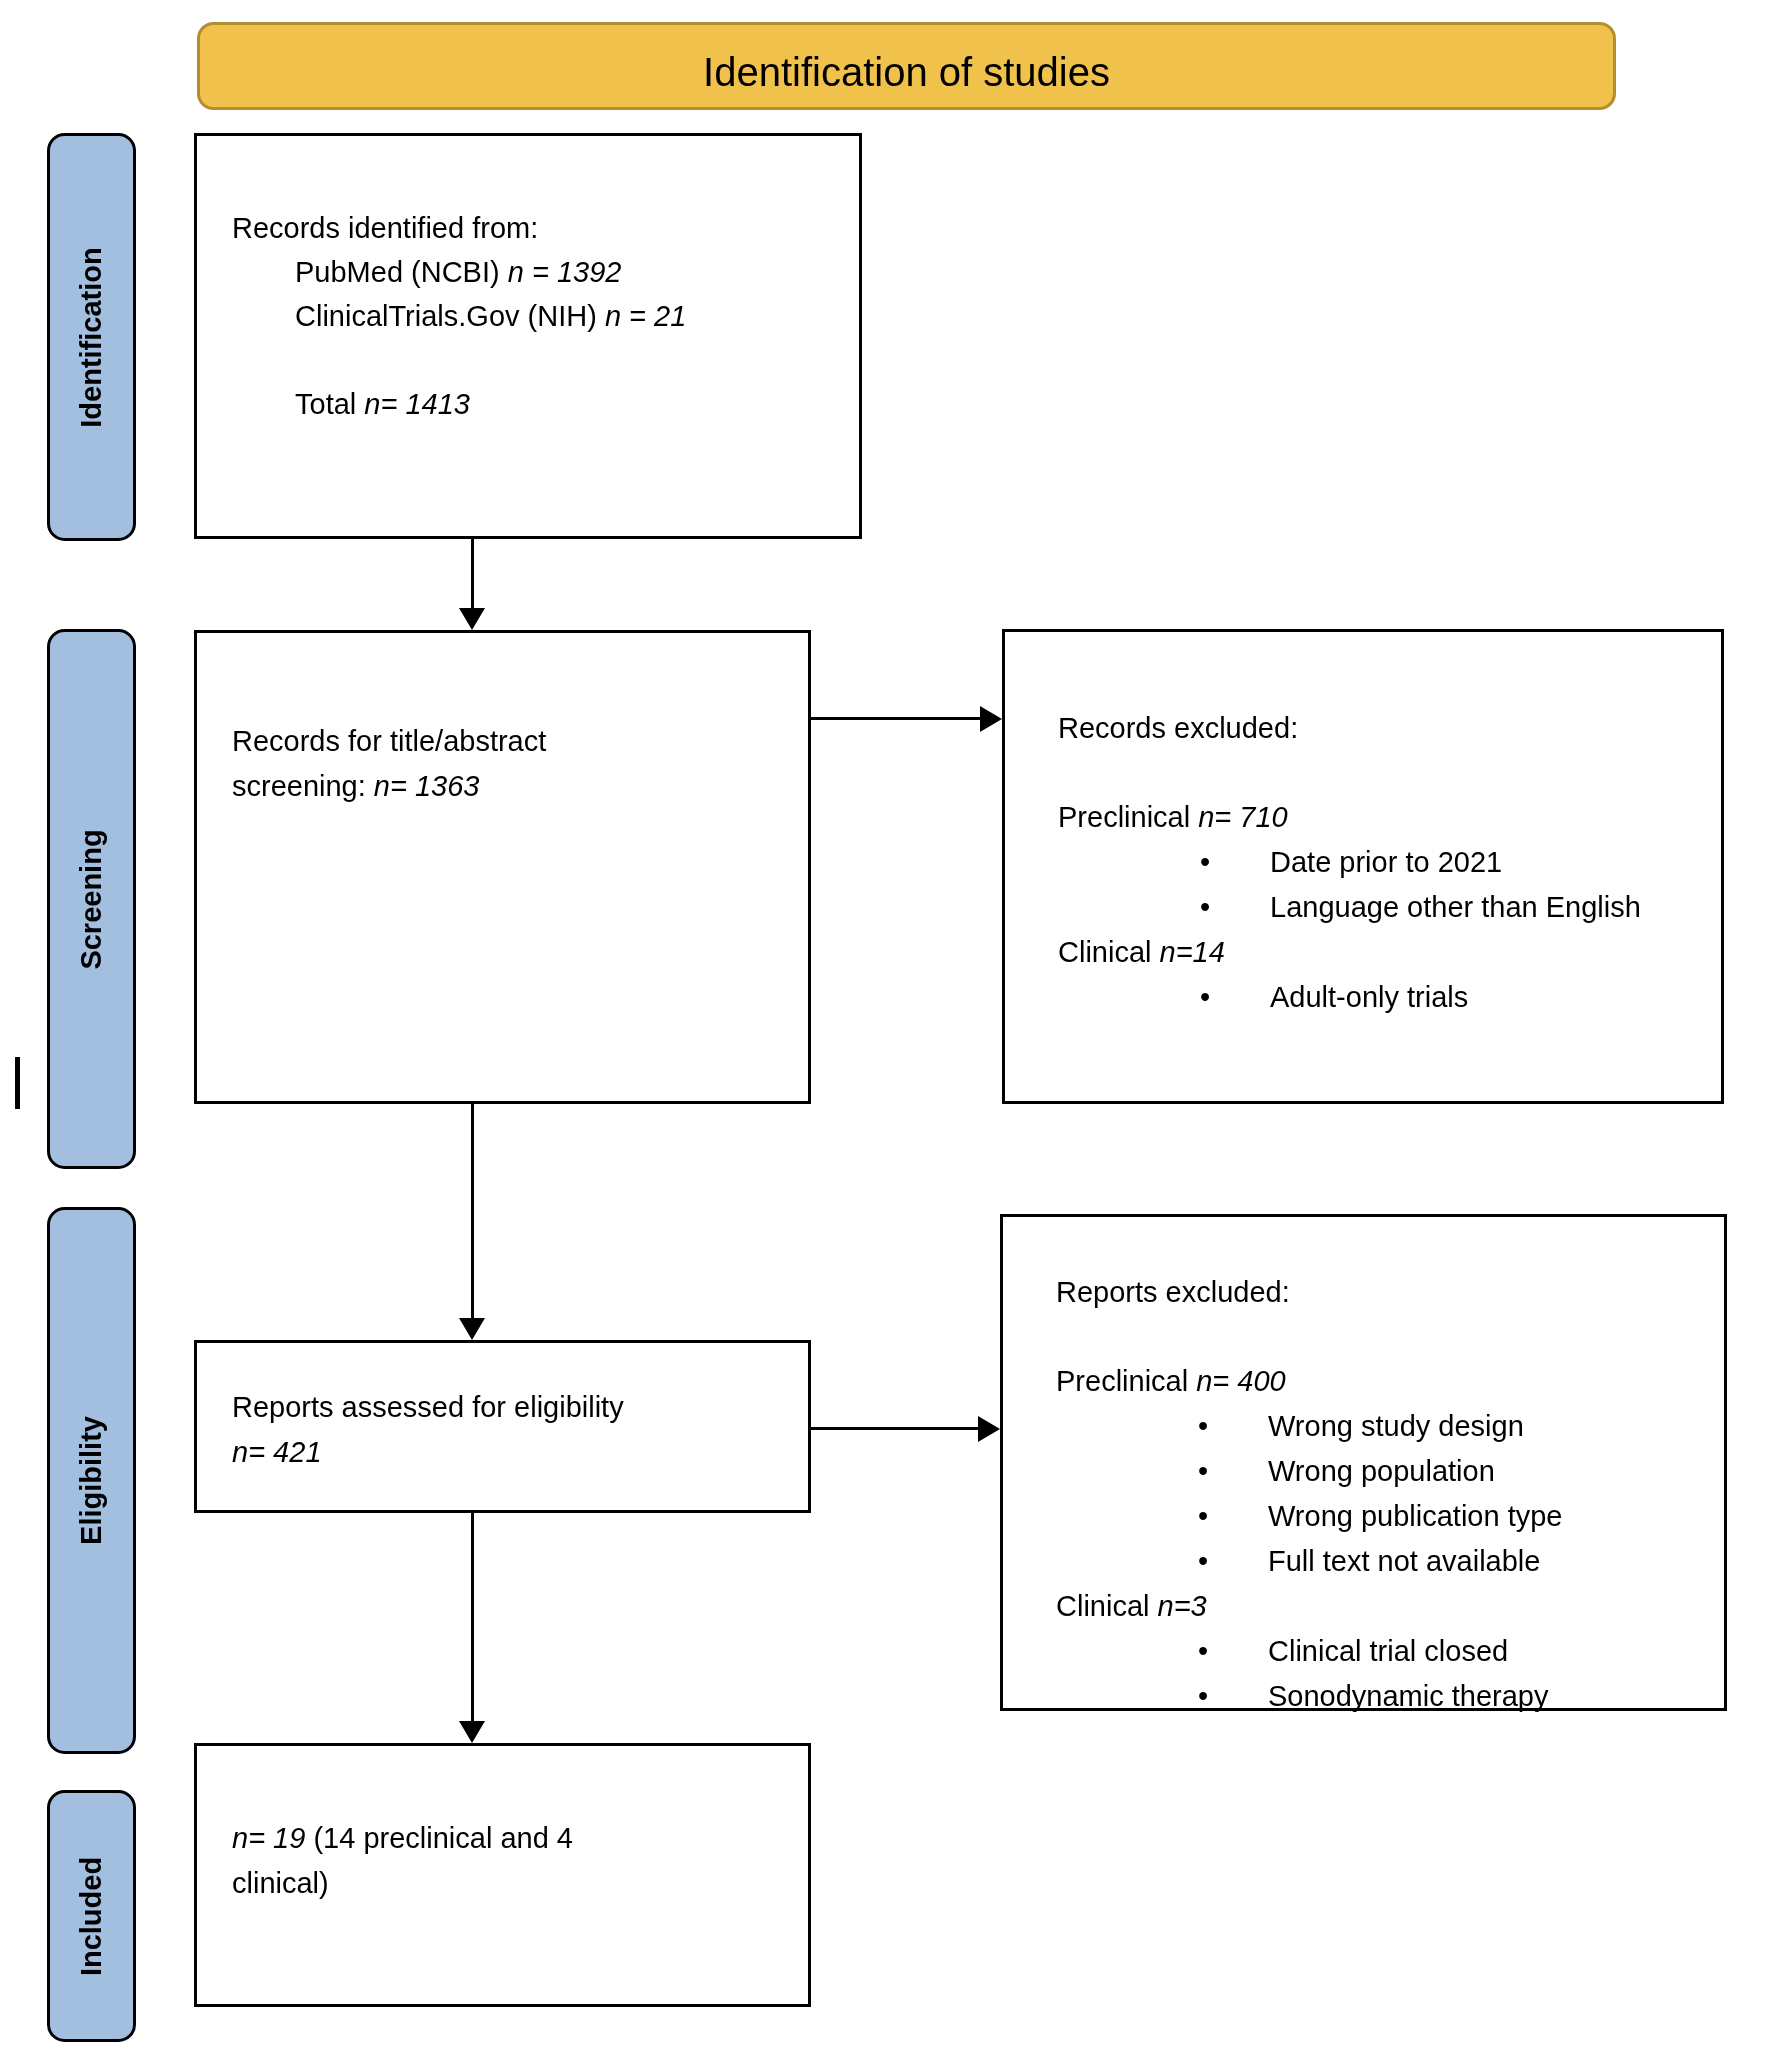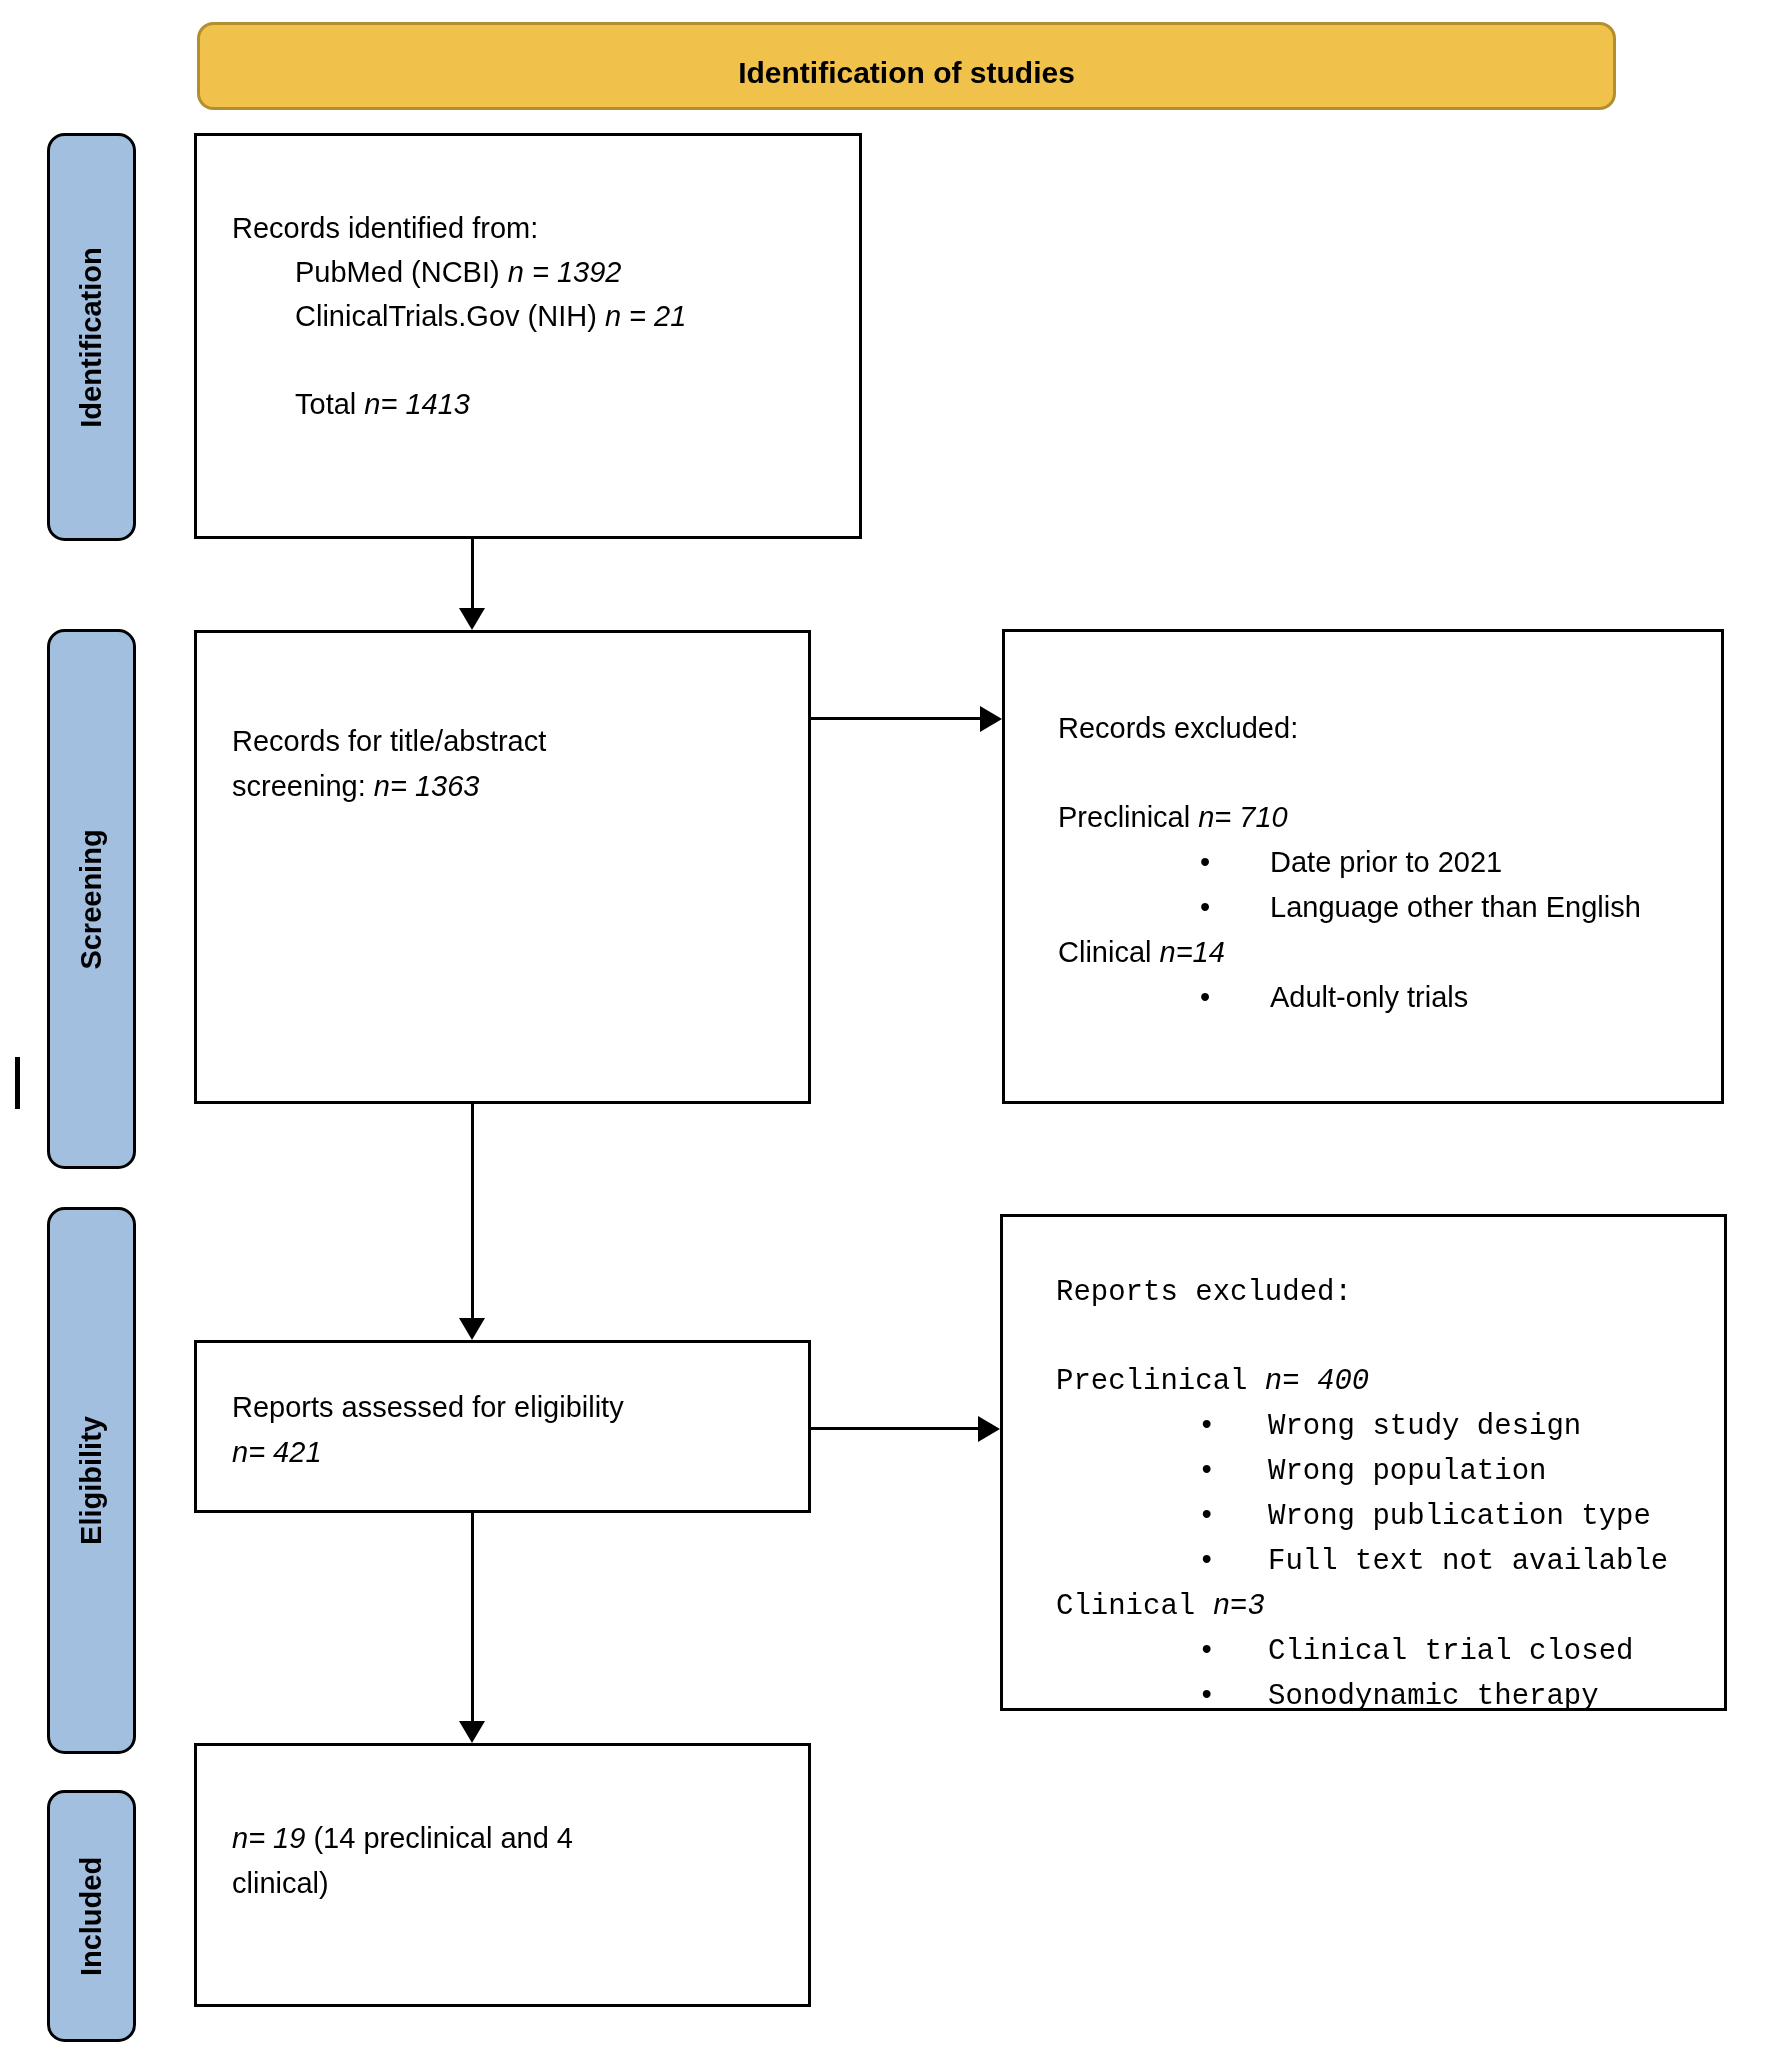--- a/index.html
+++ b/index.html
@@ -24,22 +24,22 @@
     width: 1419px; height: 88px;
     background: var(--banner-fill, #F0C14B);
     border: 3.1px solid var(--banner-border, #B28E2E);
     border-radius: 16.4px;
     box-sizing: border-box;
     display: flex;
     align-items: center;
     justify-content: center;
   }
   .banner-label {
-    font-size: 30px;
-    font-weight: bold;
+    font-size: 40px;
+    font-weight: normal;
     margin-top: 13px;
   }
 
   
   .stage {
     position: absolute;
     left: 47px;
     width: 89px;
     background: var(--stage-fill, #A3BFE0);
     border: 3.1px solid var(--line-color, #000000);
@@ -74,21 +74,21 @@
   .box-rec-excl   { left: 1002px; top: 629px; width: 722px; height: 475px; padding-left: 11px; }
   .box-assessed   { left: 194px;  top: 1340px; width: 617px;  height: 173px; }
   .box-rep-excl   { left: 1000px; top: 1214px; width: 727px; height: 497px; }
   .box-included   { left: 194px;  top: 1743px; width: 617px;  height: 264px; }
 
   .content { position: absolute; left: 0; top: 0; right: 0; }
   .box-identified .content { padding: 70px 25px 0 35px; line-height: 44px; }
   .box-screening  .content { padding: 86px 25px 0 35px; width: 415px; }
   .box-rec-excl   .content { padding: 74px 25px 0 53px; }
   .box-assessed   .content { padding: 42px 25px 0 35px; }
-  .box-rep-excl   .content { padding: 53px 25px 0 53px; line-height: 45px; font-family: Liberation Mono, monospace; }
+  .box-rep-excl   .content { padding: 53px 25px 0 53px; line-height: 45px; }
   .box-included   .content { padding: 70px 25px 0 35px; }
 
   .indent { margin-left: 63px; }
   .spacer { height: 44px; }
   .n { font-style: italic; }
 
   .bullet-row { padding-left: 142px; }
   .bullet-dot { display: inline-block; width: 70px; }
 
   

